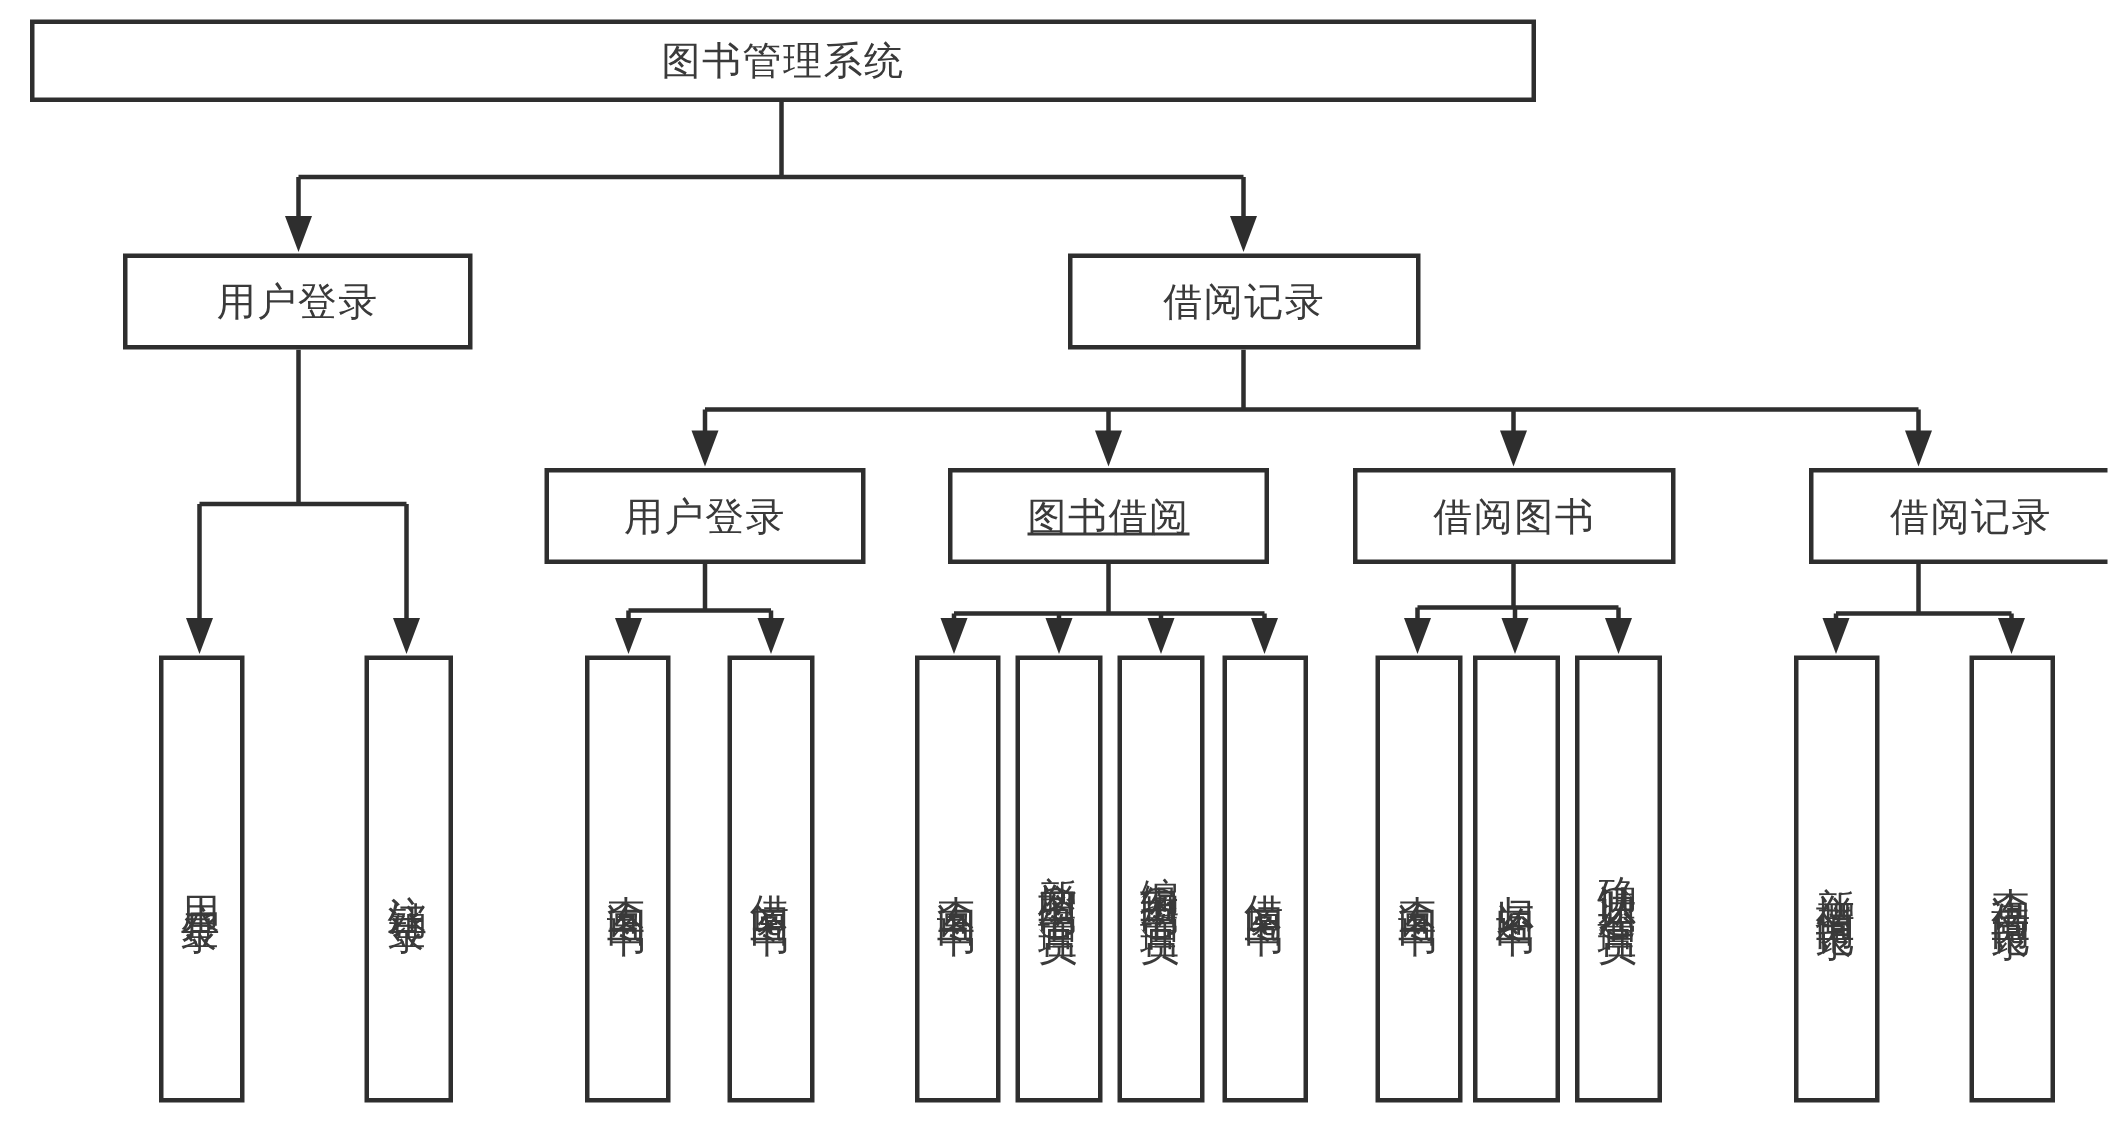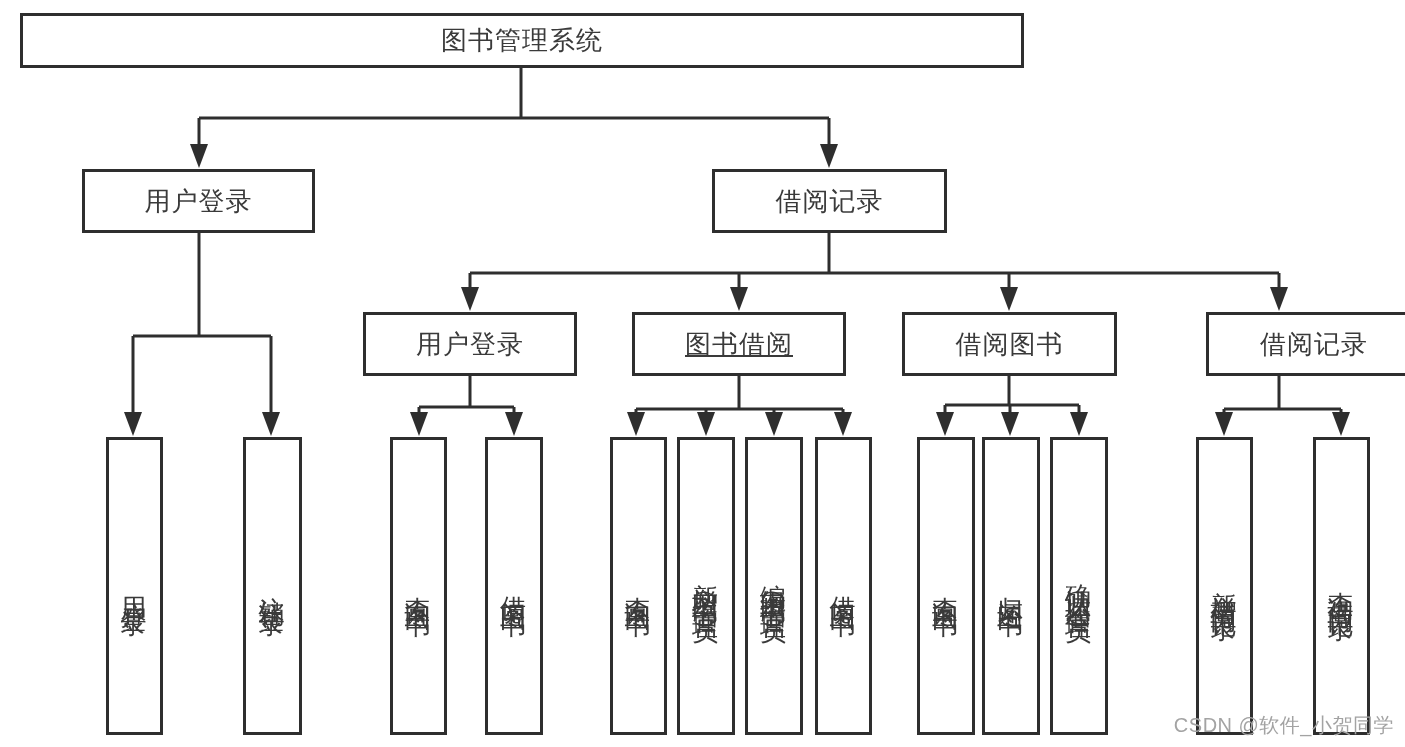--- a/index.html
+++ b/index.html
@@ -208,15 +208,14 @@
   <div class="vbox" id="l11">
     <span class="vlabel">确认归还（管理员）</span>
   </div>
   <div class="vbox" id="l12">
     <span class="vlabel">新增借阅记录</span>
   </div>
   <div class="vbox" id="l13">
     <span class="vlabel">查询借阅记录</span>
   </div>
 
-  <div class="watermark">CSDN @软件_小贺同学</div>
 
 </div>
 
 </body></html>

